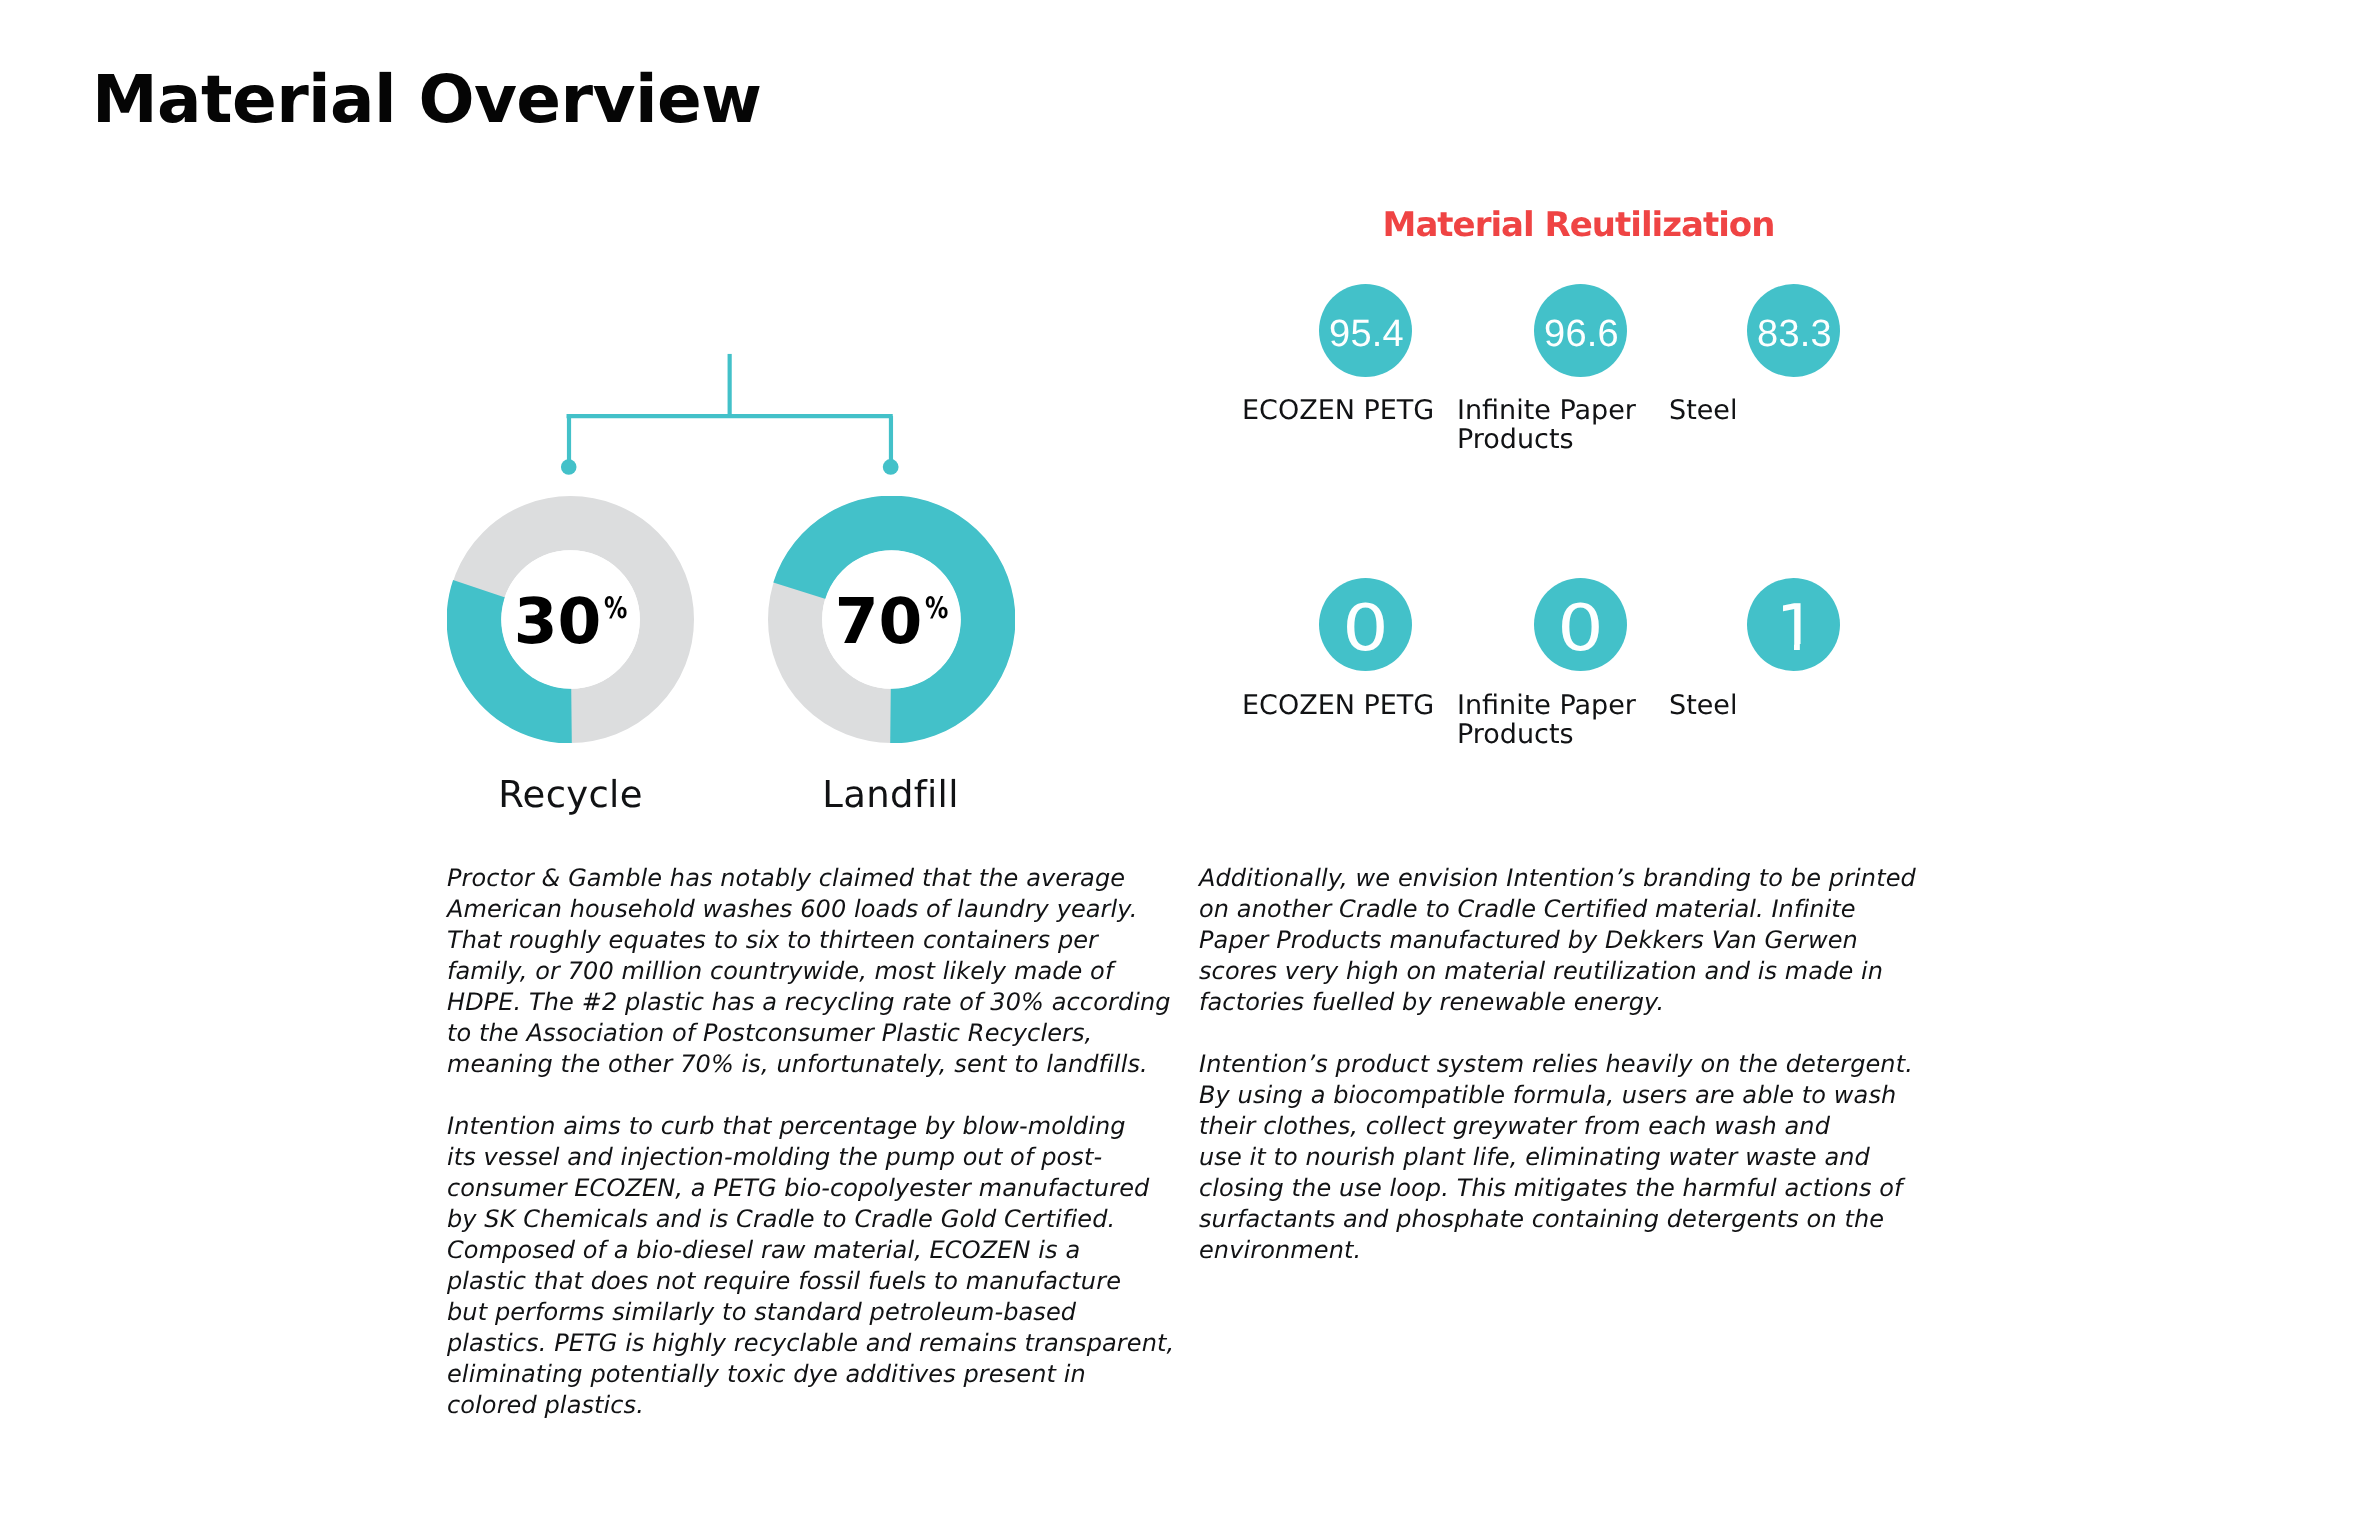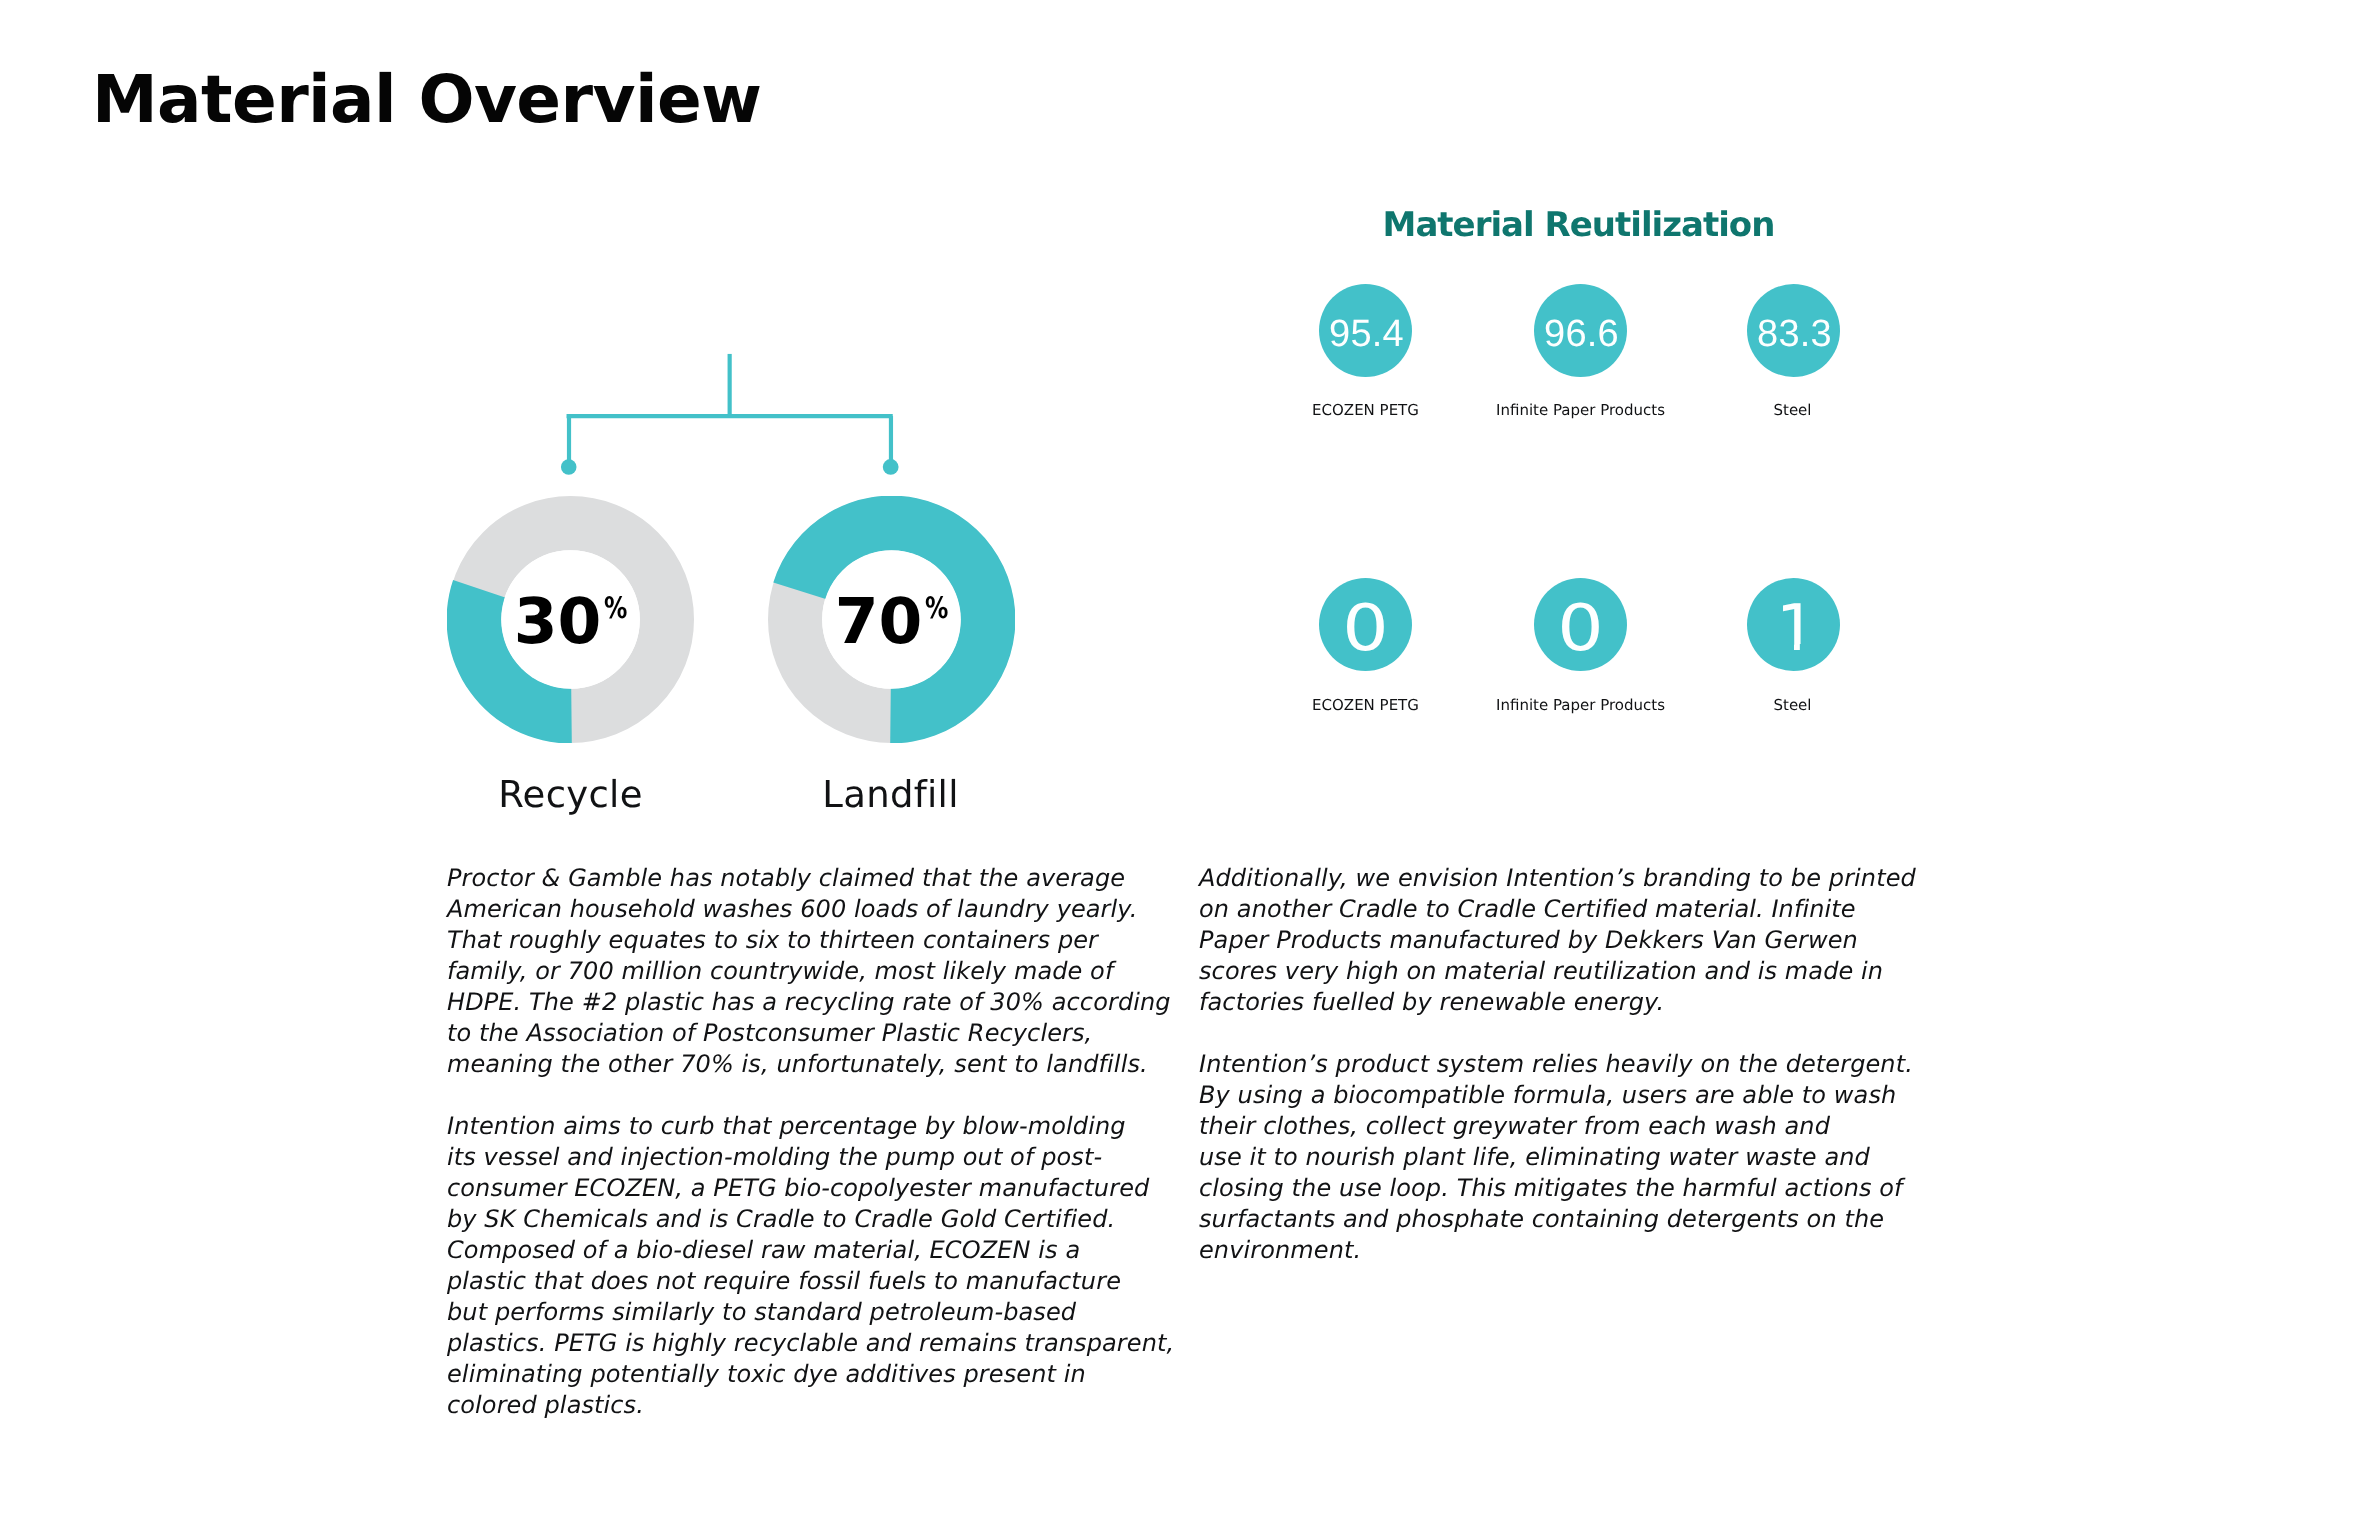--- a/index.html
+++ b/index.html
@@ -27,31 +27,31 @@
       display:flex;align-items:baseline;justify-content:center;
       color:#000000;font-weight:700;font-size:63px;line-height:0;letter-spacing:0px;}
   .donut .val .num{position:relative;top:126px;left:1.9px;}
   .donut .val .pct{font-size:29.5px;font-weight:700;position:relative;top:101px;left:4.8px;
       display:inline-block;transform:scaleX(0.79);transform-origin:left center;}
   .dlabel{position:absolute;width:323px;text-align:center;font-size:37px;
       line-height:1;color:#111214;letter-spacing:0.3px;}
 
   
   .sect-title{position:absolute;width:666px;text-align:center;font-weight:700;
-      font-size:34px;line-height:1;color:#0f766e;letter-spacing:-1px;text-indent:-1px;}
+      font-size:34px;line-height:1;color:#ef4444;letter-spacing:-1px;text-indent:-1px;}
   .badge{position:absolute;width:93px;height:93px;border-radius:50%;background:#43c1c9;}
   .badge span{position:absolute;left:0;top:0;width:93px;height:93px;display:flex;
       align-items:center;justify-content:center;color:#fdffff;
       font-family:"Liberation Sans",sans-serif;font-size:38px;
       font-weight:400;line-height:1;letter-spacing:0.2px;transform:translate(1px,3.3px);}
   .badge.big span{font-family:"DejaVu Sans",sans-serif;font-size:64px;letter-spacing:0px;transform:scaleX(1.14) translateY(3.8px);}
   
   .badge.big span.flat-one{transform:scaleX(1.0) translate(2.9px,3.8px);
       clip-path:polygon(0% 0%, 100% 0%, 100% 67%, 53.7% 67%, 53.7% 100%, 47.4% 100%, 47.4% 67%, 0% 67%);}
-  .blabel{position:absolute;width:247px;text-align:center;font-size:15px;
+  .blabel{position:absolute;width:247px;font-size:27px;
       line-height:29px;color:#111214;letter-spacing:0px;}
 
   
   .col{position:absolute;top:863px;width:761px;white-space:nowrap;font-size:24px;line-height:31px;
       color:#111214;letter-spacing:0.1px;}
   .col p{margin:0;font-style:italic;}
   .col p + p{margin-top:31px;}
   #col-left{left:447px;}
   #col-right{left:1199px;}
 </style>

